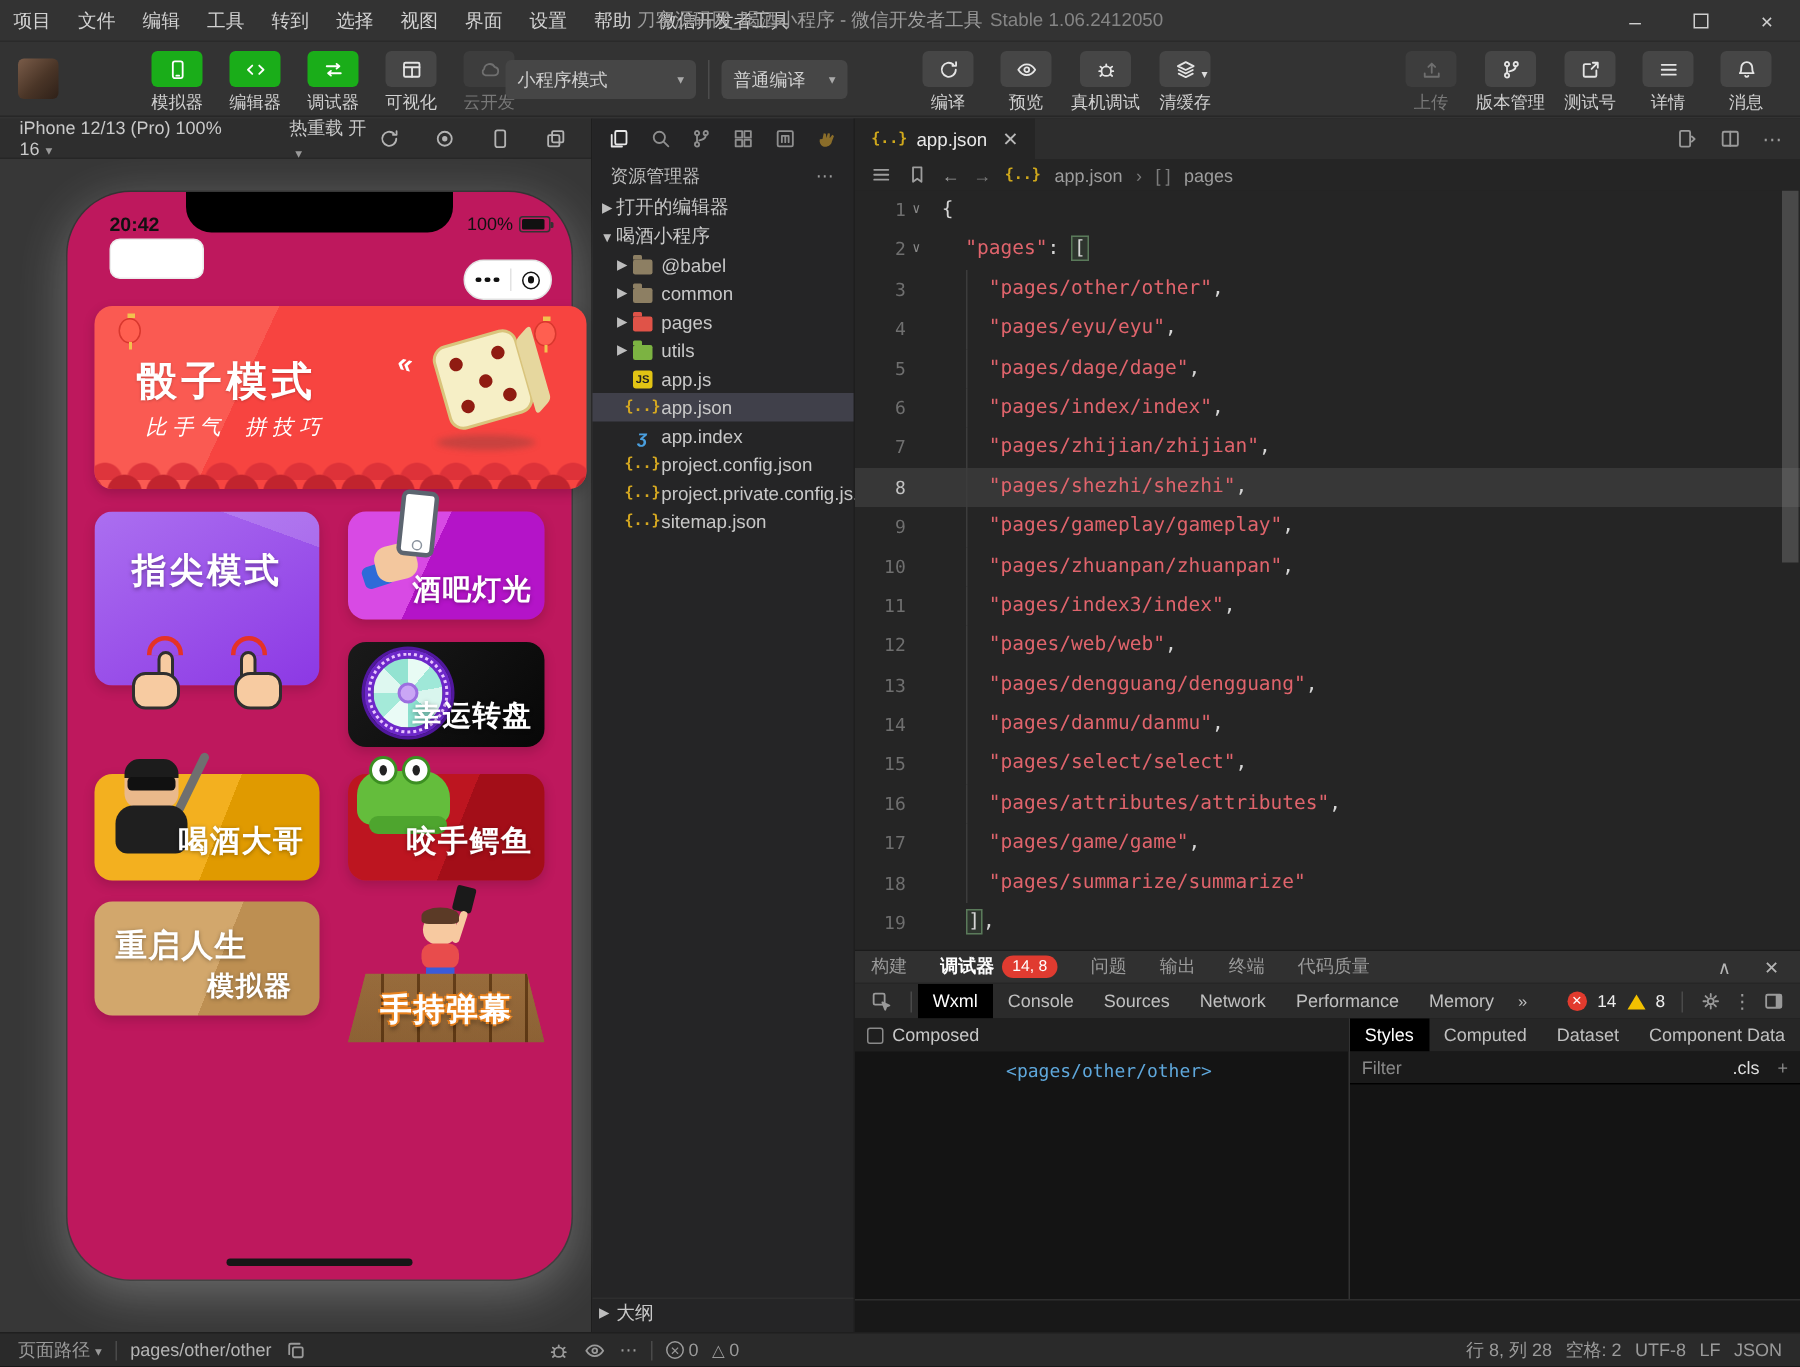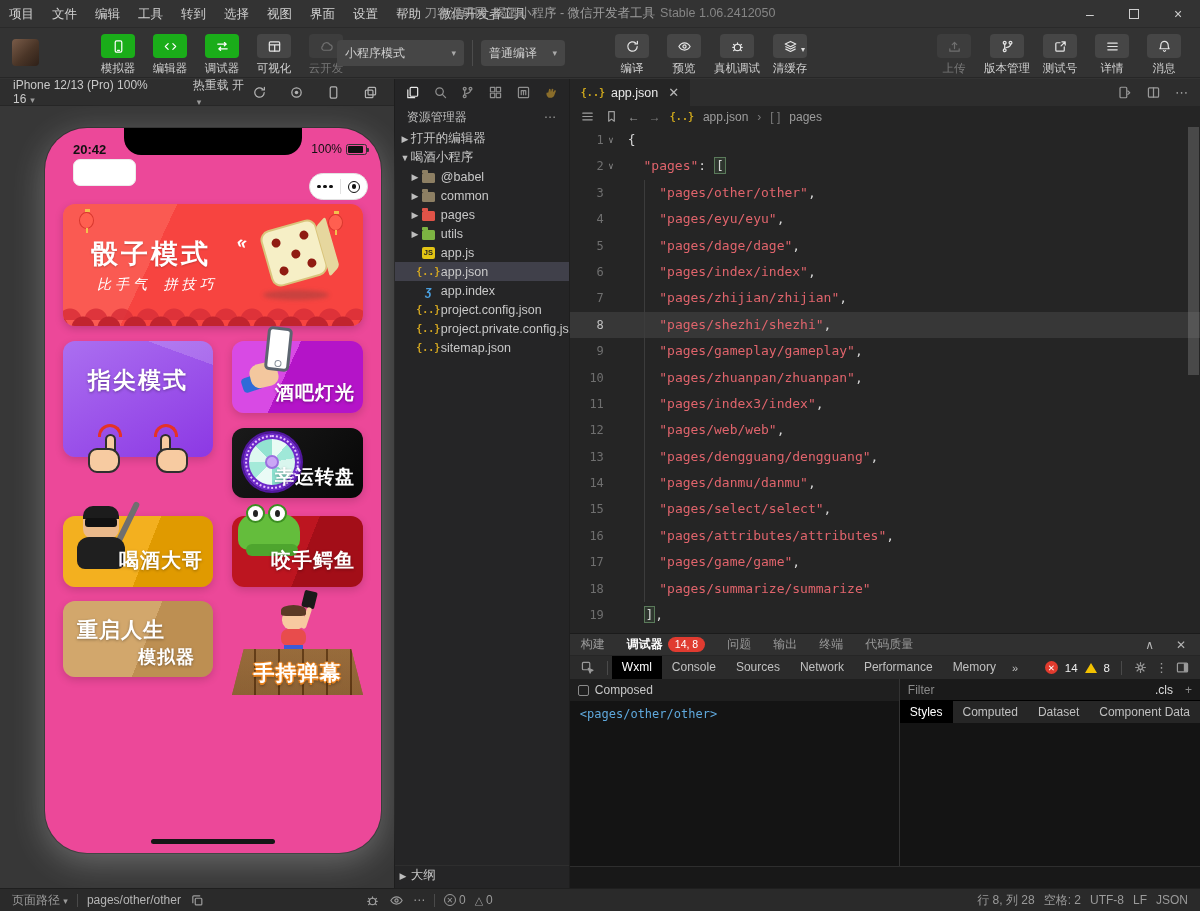--- a/index.html
+++ b/index.html
@@ -36,38 +36,38 @@
   #main { position:absolute; top:79px; left:0; right:0; height:809px; display:flex; }
   #sim-panel { width:425px; display:flex; flex-direction:column; border-right:1px solid #1e1e1e; }
   #sim-header { height:27px; background:#2e2e2e; border-bottom:1px solid #262626; display:flex; align-items:center; font-size:12px; color:#c9c9c9; }
   #sim-header .dev { margin-left:13px; }
   #sim-header .hot { margin-left:22px; }
   #sim-header .caret { font-size:9px; color:#9a9a9a; margin-left:4px; }
   #sim-icons { margin-left:auto; margin-right:16px; display:flex; gap:22px; color:#b3b3b3; }
   #sim-body { position:relative; flex:1; background:#373737; }
 
   
-  #phone { position:absolute; left:45px; top:22px; width:336px; height:725px; background:#ec4899; border-radius:42px;
+  #phone { position:absolute; left:45px; top:22px; width:336px; height:725px; background:#be185d; border-radius:42px;
            box-shadow:0 0 0 1px rgba(0,0,0,.25), 0 8px 34px rgba(255,255,255,.28); color:#222; }
   #notch { position:absolute; left:79px; top:0; width:178px; height:27px; background:#000; border-radius:0 0 17px 17px; }
   #ph-time { position:absolute; left:28px; top:14px; font-size:13px; font-weight:bold; color:#111; }
   #ph-batt { position:absolute; right:14px; top:14px; display:flex; align-items:center; gap:4px; font-size:12px; color:#111; }
   .batt { position:relative; width:21px; height:11px; border:1px solid #333; border-radius:2.5px; }
   .batt::before { content:""; position:absolute; left:1px; top:1px; bottom:1px; width:15px; background:#111; border-radius:1px; }
   .batt::after { content:""; position:absolute; right:-3px; top:3px; width:2px; height:4px; background:#333; border-radius:0 1px 1px 0; }
   #ph-navbox { position:absolute; left:28px; top:31px; width:63px; height:27px; border:1px solid #ececec; border-radius:7px; background:#fff; }
   #capsule { position:absolute; right:13px; top:45px; width:59px; height:27px; border:1px solid #e2e2e2; border-radius:14px; display:flex; align-items:center; justify-content:space-evenly; background:#fff; }
   #capsule .dots { display:flex; gap:2.5px; }
   #capsule .dots i { width:3.5px; height:3.5px; background:#111; border-radius:50%; }
   #capsule .cdiv { width:1px; height:15px; background:#e2e2e2; }
   #capsule .ring { width:12px; height:12px; border:1.5px solid #111; border-radius:50%; display:flex; align-items:center; justify-content:center; }
   #capsule .ring i { width:4.5px; height:4.5px; background:#111; border-radius:50%; }
 
   
-  #banner { position:absolute; left:18px; top:76px; width:300px; height:122px; border-radius:12px; overflow:hidden;
+  #banner { position:absolute; left:18px; top:76px; width:328px; height:122px; border-radius:12px; overflow:hidden;
             background:linear-gradient(115deg,#fa5a52 0 32%,#f74440 32%); box-shadow:0 3px 8px rgba(0,0,0,.18); }
   #banner .b-title { position:absolute; left:28px; top:32px; color:#fff; font-size:27px; font-weight:800; letter-spacing:3px; text-shadow:0 1px 2px rgba(0,0,0,.2); }
   #banner .b-sub { position:absolute; left:34px; top:72px; color:#fff; font-size:14px; font-style:italic; letter-spacing:4px;font-family:Liberation Mono, monospace; }
   .lantern { position:absolute; width:15px; height:17px; background:#ff5f50; border:1px solid #d8372e; border-radius:50%; }
   .lantern::before { content:""; position:absolute; left:4.5px; top:-4px; width:5px; height:3px; background:#f2c14e; }
   .lantern::after { content:""; position:absolute; left:6px; bottom:-5px; width:2px; height:5px; background:#f2c14e; }
   .lan-l { left:16px; top:8px; } .lan-r { right:20px; top:10px; }
   #dice { position:absolute; right:40px; top:20px; width:58px; height:58px; background:#f6efc6; border:2px solid #d9c47c; border-radius:10px; transform:rotate(-16deg); }
   #dice::before { content:""; position:absolute; right:-13px; top:4px; width:12px; height:52px; background:#e6d79e; transform:skewY(-32deg); border-radius:3px; }
   #dice i { position:absolute; width:9px; height:9px; background:#901c12; border-radius:50%; }
@@ -175,21 +175,21 @@
   .gut .num { width:26px; text-align:right; color:#6f6f6f; font-size:12px; }
   .cl.cur .gut .num { color:#c2c2c2; }
   .gut .fold { width:14px; text-align:center; color:#8a8a8a; font-size:9px; }
   .code-t { position:relative; padding-left:10px; white-space:pre; }
   .guide { position:absolute; left:26px; top:0; bottom:0; width:1px; background:#3c3c3c; }
   .tk-s { color:#e0646c; } .tk-p { color:#d6d6d6; }
   .tk-b { color:#d6d6d6; border:1px solid #5a7a5a; background:rgba(90,130,90,.18); padding:0 1px; }
   #escroll { position:absolute; top:0; right:1px; width:11px; height:248px; background:rgba(150,150,150,.32); }
 
   
-  #debug-area { height:255px; display:flex; flex-direction:column; border-top:1px solid #1b1b1b; }
+  #debug-area { height:255px; display:flex; flex-direction:column; border-top:1px solid #1b1b1b;text-align:center; }
   #dbg-header { height:22px; background:#303030; display:flex; align-items:center; border-bottom:1px solid #262626; }
   .dbg-tab { padding:0 11px; font-size:12px; color:#9a9a9a; display:flex; align-items:center; gap:5px; }
   .dbg-tab.active { color:#fff; font-weight:bold; }
   .badge { background:#e03b30; color:#fff; border-radius:8px; padding:0 7px; font-size:10.5px; height:15px; line-height:15px; font-weight:normal; }
   #dbg-header .hd-ic { color:#b5b5b5; font-size:12px; }
   #dbg-collapse { margin-left:auto; margin-right:22px; }
   #dbg-close { margin-right:14px; font-size:14px; }
   #dt-bar { height:23px; background:#2b2b2b; display:flex; align-items:center; }
   #dt-inspect { color:#9a9a9a; margin:0 8px 0 10px; display:flex; }
   .vdiv { width:1px; height:14px; background:#4a4a4a; margin:0 4px; }
@@ -923,31 +923,31 @@
           <div id="wxml-pane">
             <div id="composed-row">
               <span class="cbx"></span>
               <span>Composed</span>
             </div>
             <div id="wx-tree">
               <div class="wx-tag">&lt;pages/other/other&gt;</div>
             </div>
           </div>
           <div id="styles-pane">
-            <div id="st-filter">
-              <span>Filter</span>
-              <span class="cls">.cls</span>
-              <span class="plus">+</span>
-            </div>
             <div id="st-tabs">
                 <div class="st-tab active">Styles</div>
                 <div class="st-tab">Computed</div>
                 <div class="st-tab">Dataset</div>
                 <div class="st-tab">Component Data</div>
               </div>
+            <div id="st-filter">
+              <span>Filter</span>
+              <span class="cls">.cls</span>
+              <span class="plus">+</span>
+            </div>
             <div style="flex:1"></div>
           </div>
         </div>
         <div id="dbg-bottom"></div>
       </div>
     </div>
   </div>
 
   <div id="statusbar">
     <div class="sect" id="sb-left">

